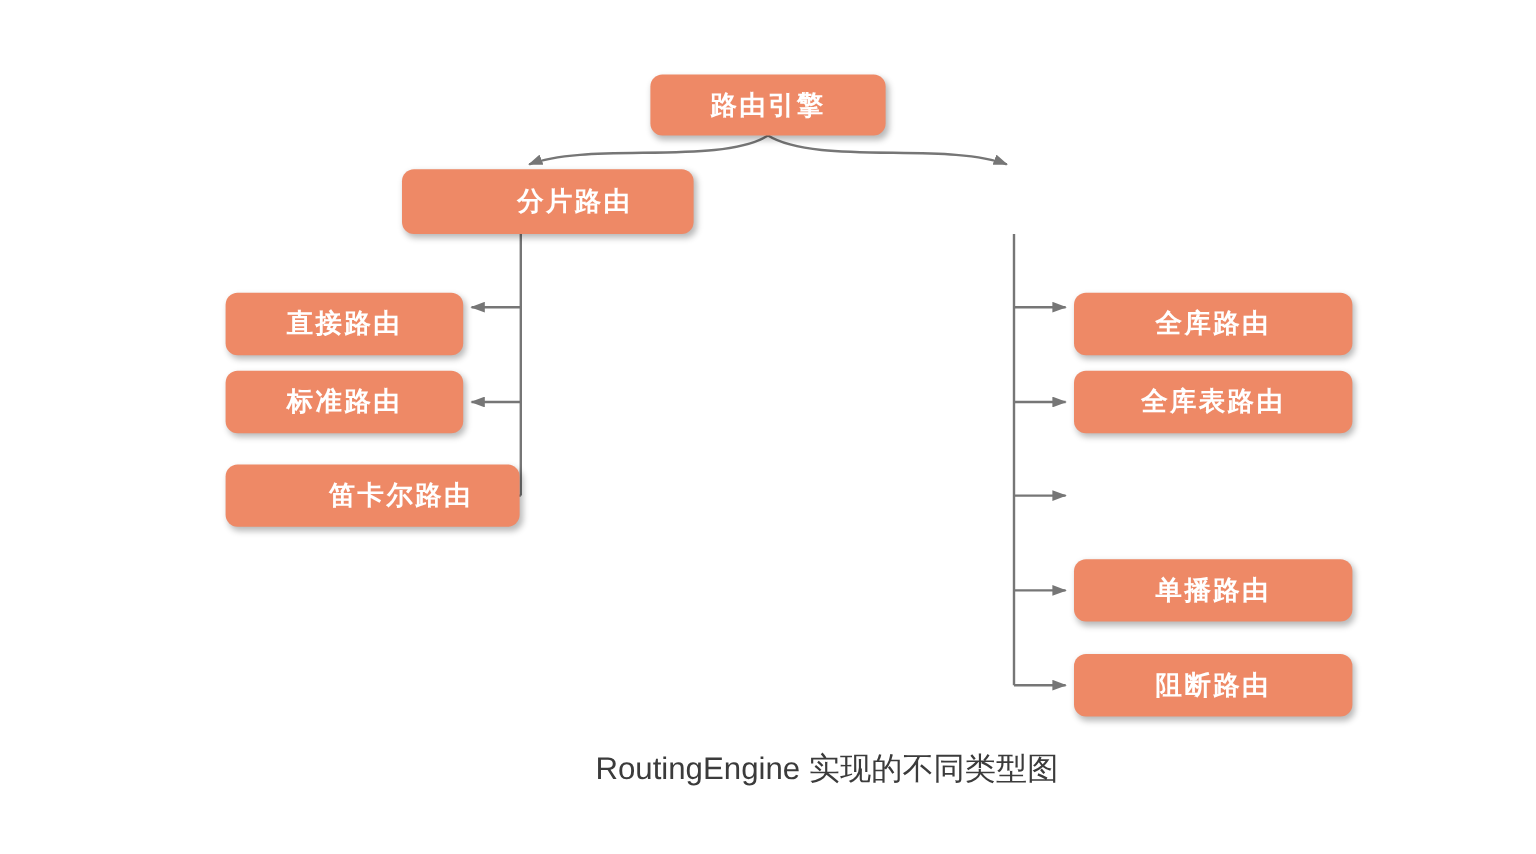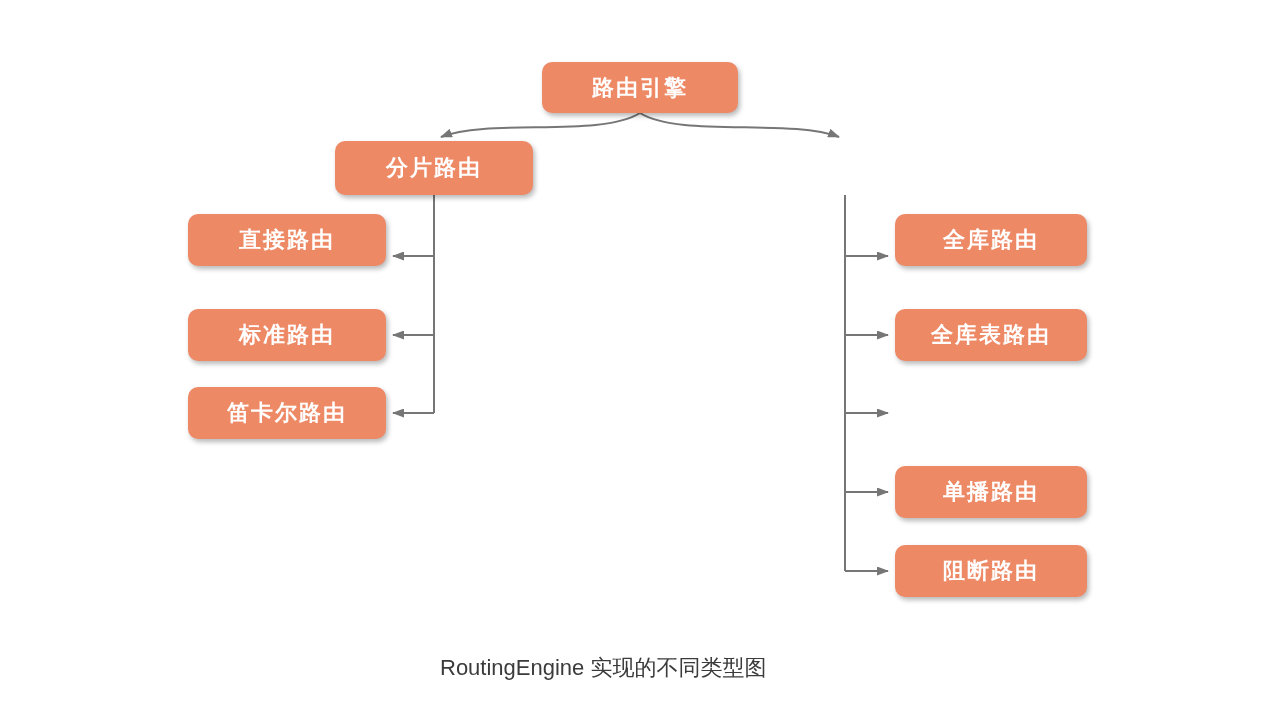--- a/index.html
+++ b/index.html
@@ -31,36 +31,36 @@
     font-weight: bold;
     letter-spacing: 2px;
     display: flex;
     align-items: center;
     justify-content: center;
     border-radius: 10px;
     box-shadow: 2px 3px 5px rgba(0, 0, 0, 0.28);
     white-space: nowrap;
   }
   .node.root   { left: 542px; top:  62px; width: 196px; height: 51px; }
-  .node.l2a    { left: 335px; top: 141px; width: 198px; height: 54px; }
+  .node.l2a    { left: 335px; top: 141px; width: 198px; height: 54px; padding-left: 45px; }
   .node.l2b    { left: 749px; top: 141px; width: 198px; height: 54px; }
   .node.lc     { left: 188px; width: 198px; height: 52px; }
-  .node.rc     { left: 895px; width: 192px; height: 52px; }
-  .node.row1   { top: 214px; }
+  .node.rc     { left: 895px; width: 232px; height: 52px; }
+  .node.row1   { top: 244px; }
   .node.row2   { top: 309px; text-align: right; }
-  .node.row3   { top: 387px; }
+  .node.row3   { top: 387px; padding-left: 47px; }
   .node.row4   { top: 466px; }
   .node.row5   { top: 545px; }
   .caption {
     position: absolute;
     left: 440px;
-    top: 653px;
+    top: 625px;
     width: 442px;
-    text-align: left;
-    font-size: 22px;
+    text-align: right;
+    font-size: 26px;
     line-height: 30px;
     color: var(--caption-text, #3B3B3B);
   }
   .watermark {
     position: absolute;
     left: 1084px;
     top: 645px;
     width: 172px;
     height: 47px;
     border-radius: 24px;

